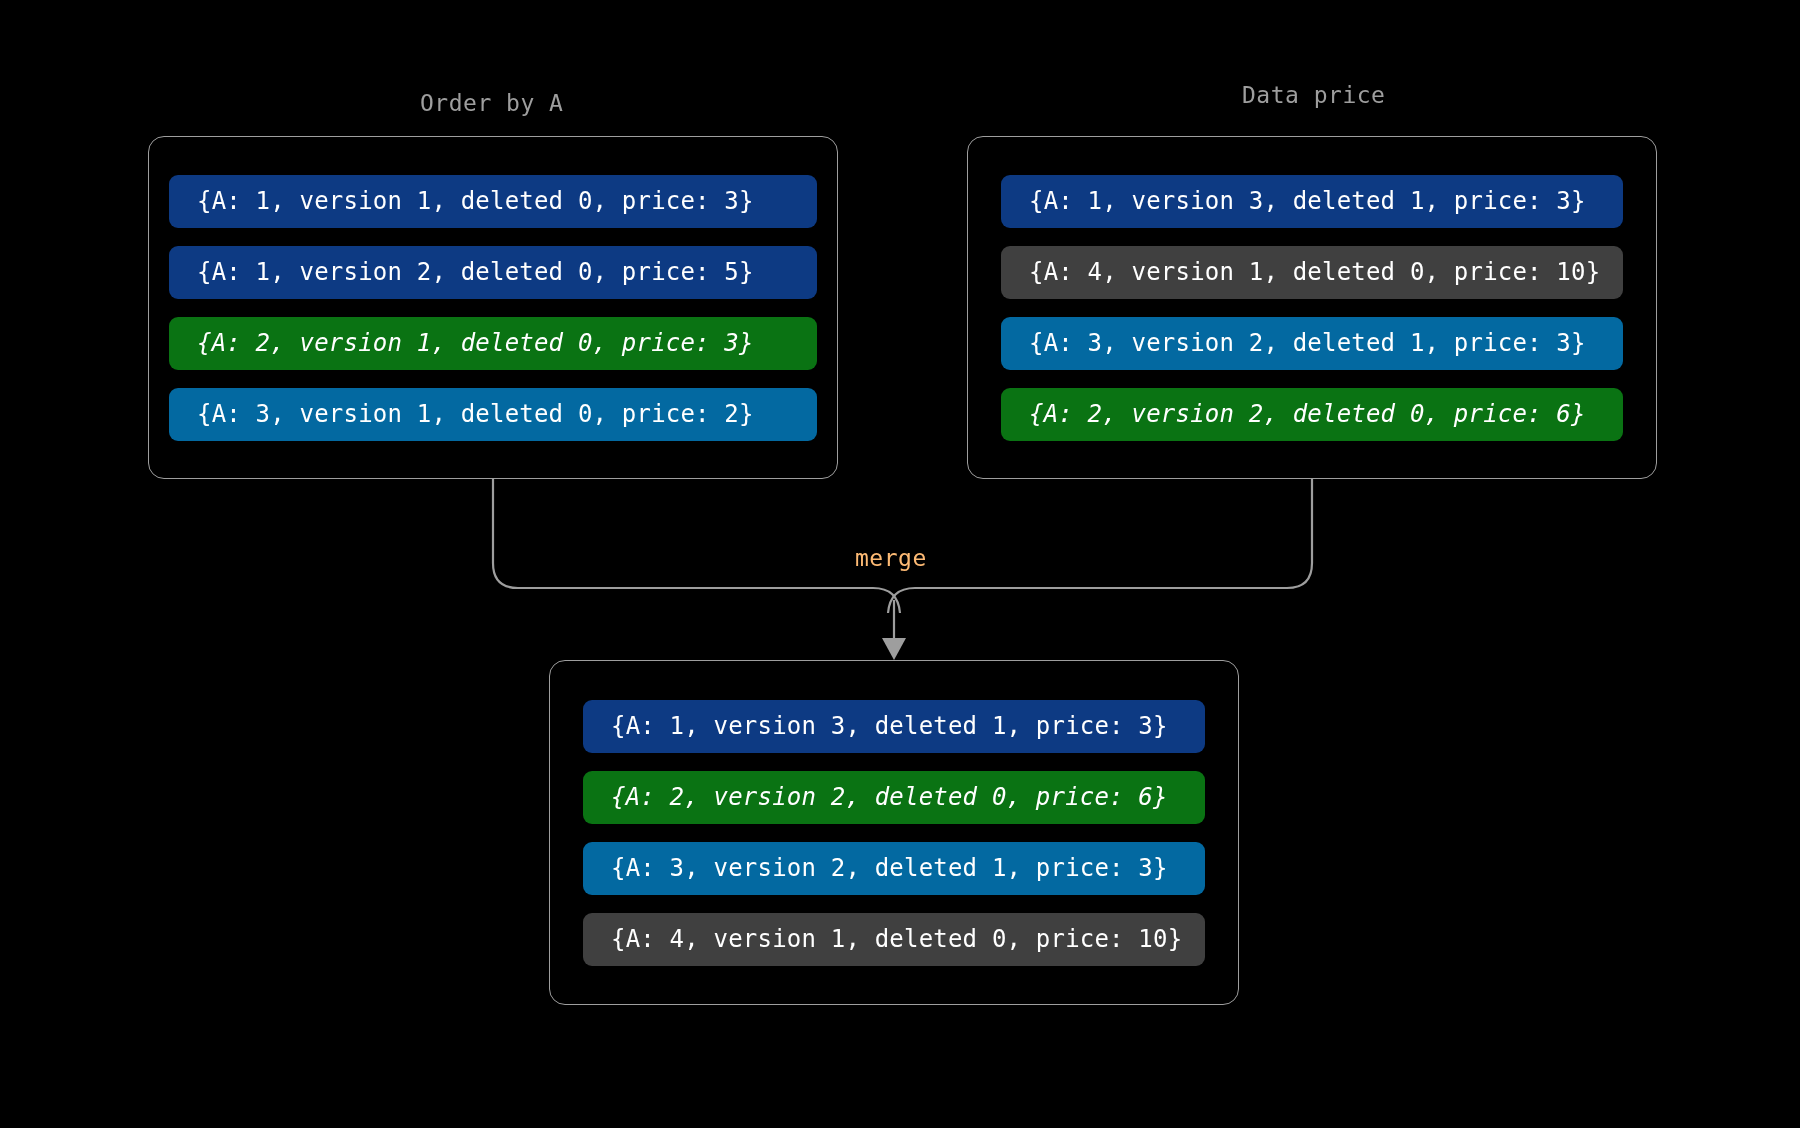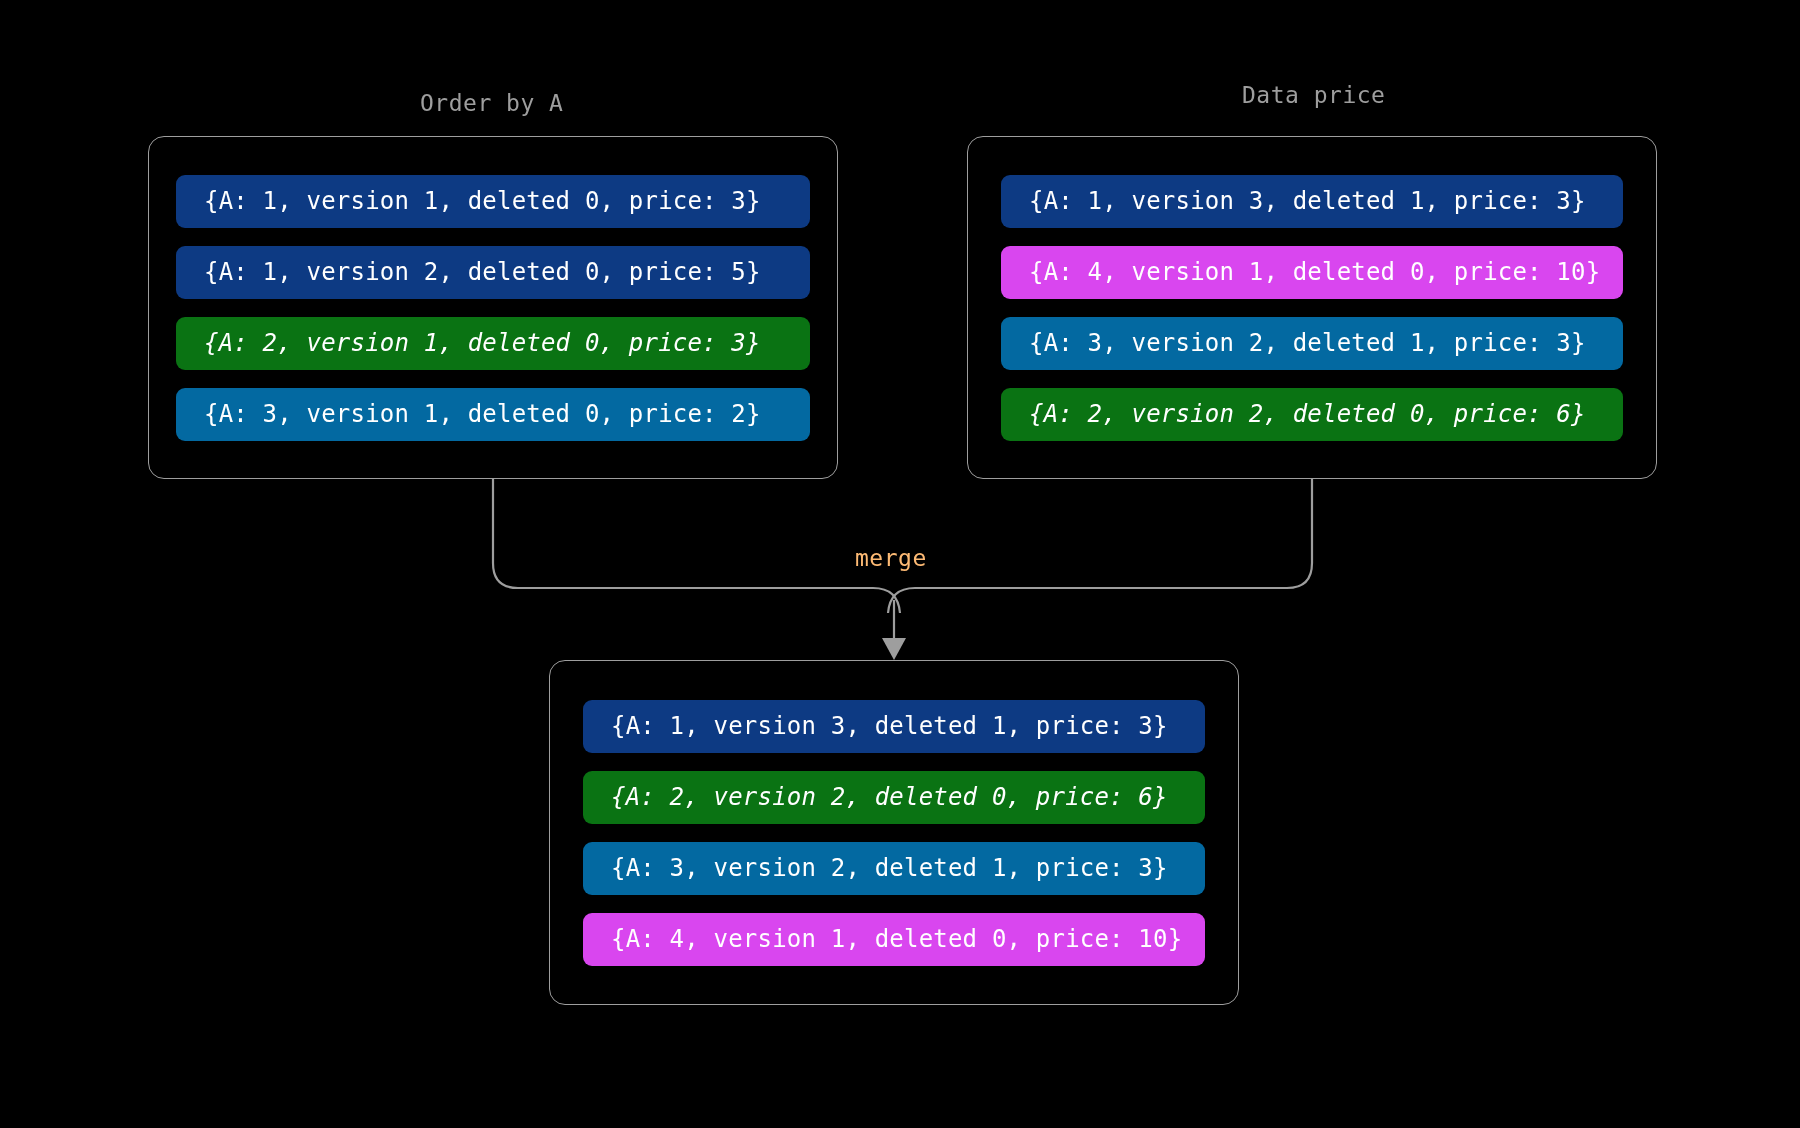--- a/index.html
+++ b/index.html
@@ -51,21 +51,21 @@
     box-sizing: border-box;
     display: flex;
     flex-direction: column;
     justify-content: center;
   }
   #panel-order {
     left: 148px;
     top: 136px;
     width: 690px;
     height: 343px;
-    padding: 26px 27px;
+    padding: 26px 20px;
     gap: 18px;
   }
   #panel-parts {
     left: 967px;
     top: 136px;
     width: 690px;
     height: 343px;
     padding: 26px 33px;
     gap: 18px;
   }
@@ -86,21 +86,21 @@
     line-height: 1;
     font-family: "DejaVu Sans Mono", "Liberation Mono", monospace;
     padding: 14px 0 15px 28px;
     white-space: nowrap;
     letter-spacing: 0.2px;
     box-sizing: border-box;
   }
   .record.blue   { background: #0d3a83; }
   .record.green  { background: #0a7313; font-style: italic; }
   .record.red    { background: #0369a1; }
-  .record.purple { background: #d946ef; }
+  .record.purple { background: #404040; }
 
   
   #merge-label {
     position: absolute;
     left: 855px;
     top: 545px;
     color: #fdba74;
     font-size: 23px;
     letter-spacing: 0.5px;
     white-space: nowrap;

